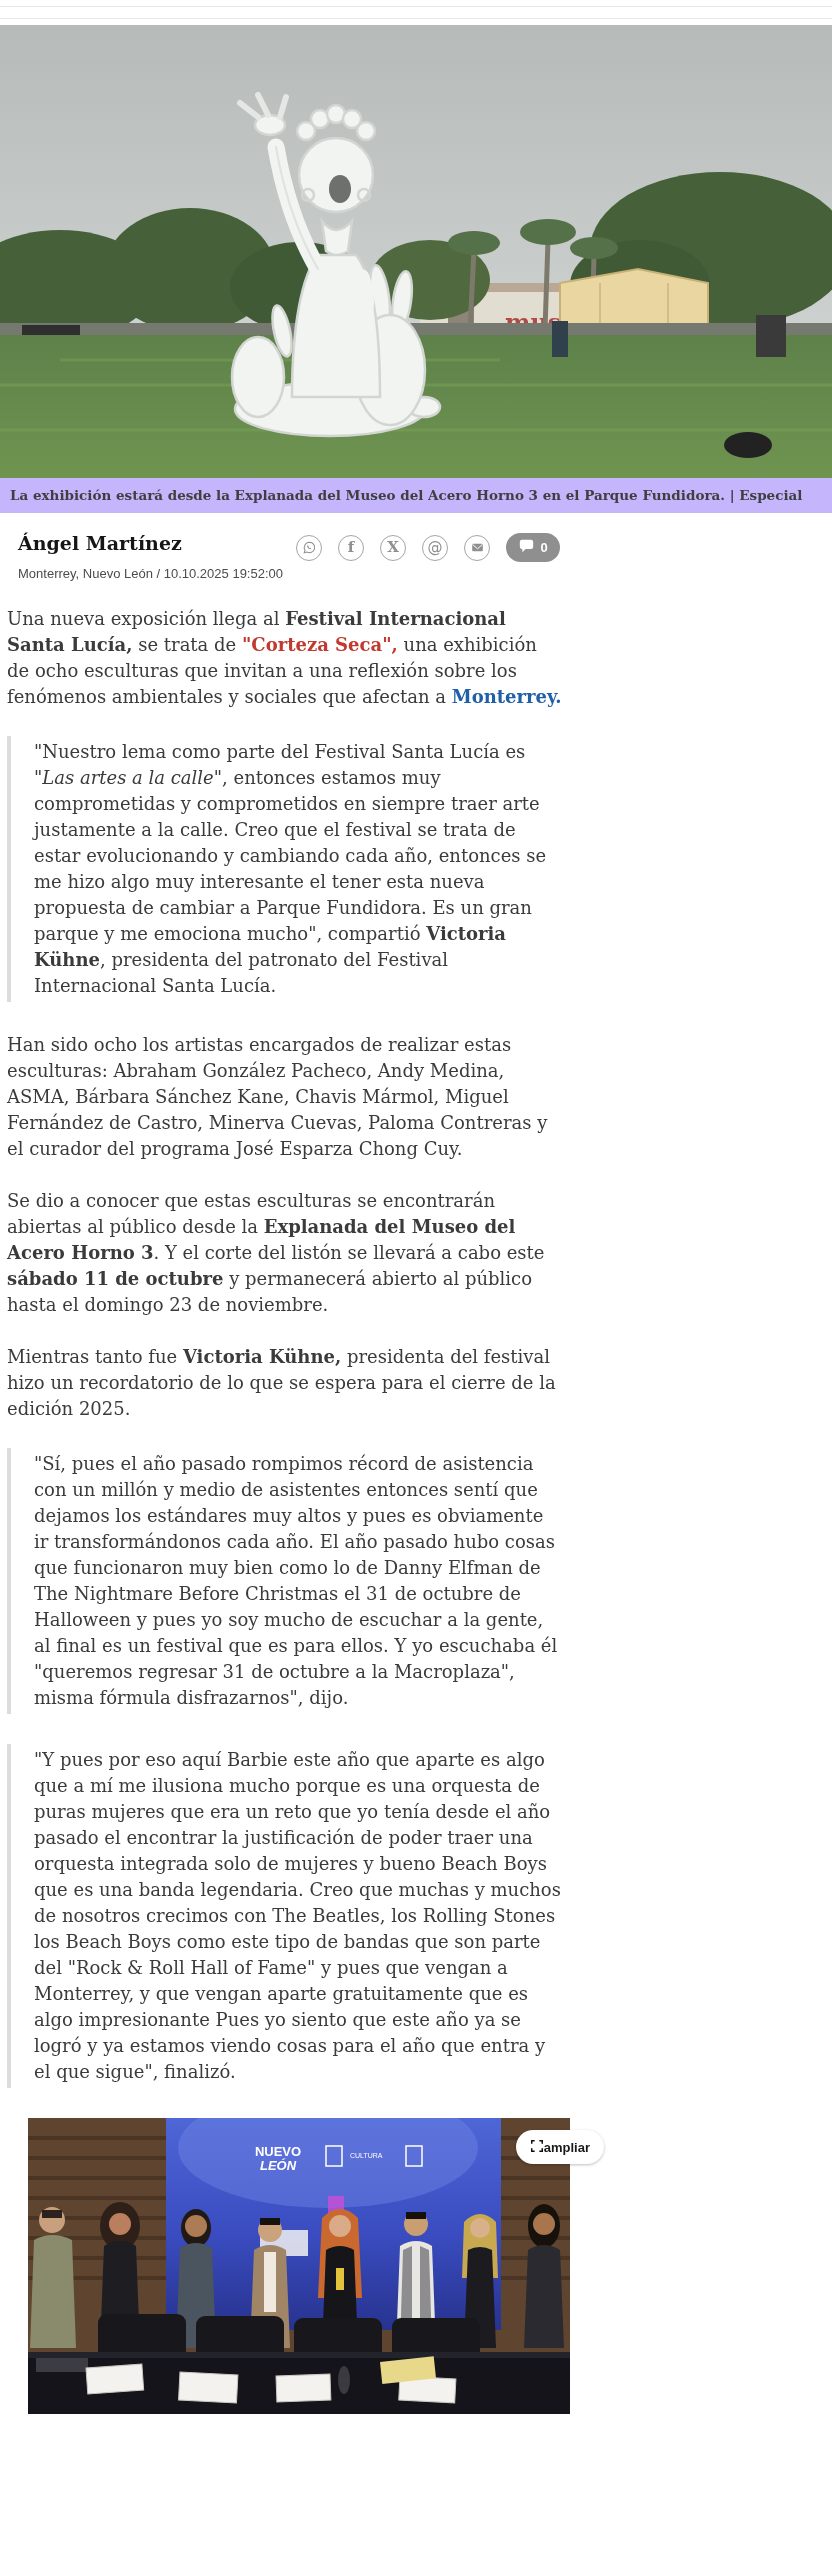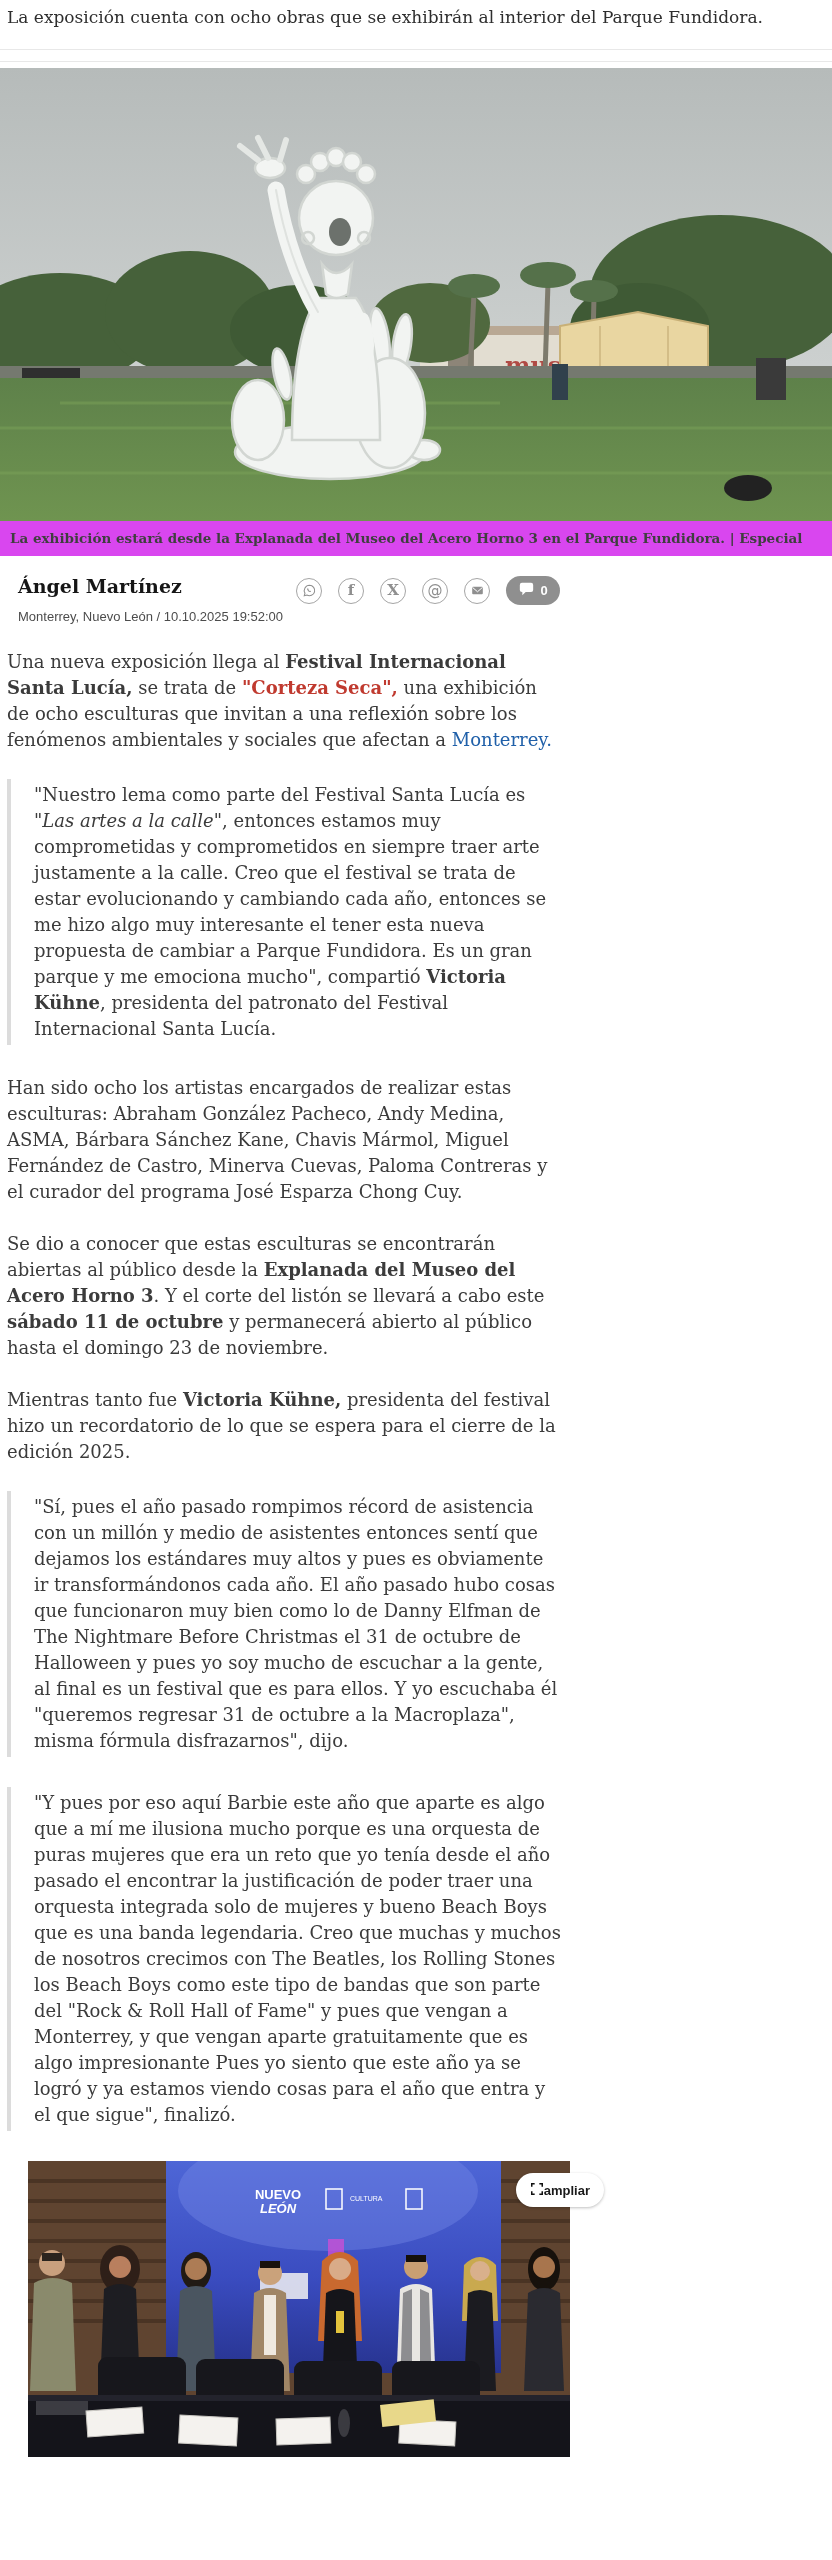--- a/index.html
+++ b/index.html
@@ -7,21 +7,21 @@
 
   
   .article-header{padding:6px 10px 0 7px;}
   h1.headline{font:700 30px/38px "DejaVu Serif",serif;color:#1b1b1b;margin:2px 0 26px 0;letter-spacing:-0.6px;}
   p.subtitle{font:400 17px/23px "DejaVu Serif",serif;color:#2e2e2e;margin:0 0 20px 0;}
   .rule-double{border-top:1px solid #e8e8e8;border-bottom:1px solid #e8e8e8;height:11px;margin:0 -10px 0 -7px;}
 
   
   figure.hero{margin:6px 0 0 0;}
   .hero-photo{width:832px;height:453px;display:block;overflow:hidden;background:#c3c7c6;}
-  figcaption.hero-cap{background:#d946ef;color:#3f3f3f;font:700 13.5px/17px "DejaVu Serif",serif;padding:9px 10px;}
+  figcaption.hero-cap{background:#c4b5fd;color:#3f3f3f;font:700 13.5px/17px "DejaVu Serif",serif;padding:9px 10px;}
 
   
   .byline-row{display:flex;align-items:flex-start;padding:19px 8px 24px 18px;}
   .author-block{width:278px;}
   .author-name{font:700 19px/23px "DejaVu Serif",serif;color:#161616;margin:0 0 11px 0;}
   .author-meta{font:400 13px/16px "Liberation Sans",sans-serif;color:#4c4c4c;margin:0;}
   .share-row{display:flex;align-items:center;gap:16px;padding-top:1px;}
   .icon-circle{width:26px;height:26px;border:1.5px solid #a5a5a5;border-radius:50%;display:flex;align-items:center;justify-content:center;color:#8f8f8f;background:#fff;cursor:pointer;flex:0 0 auto;}
   .icon-circle svg{display:block;}
   .icon-letter{font:700 15px/15px "DejaVu Serif",serif;color:#8f8f8f;}
@@ -29,33 +29,32 @@
   .comment-pill{height:29px;min-width:54px;background:#8f8f8f;border-radius:15px;display:flex;align-items:center;justify-content:center;gap:5px;padding:0 10px;cursor:pointer;border:none;}
   .comment-count{font:700 13px/13px "Liberation Sans",sans-serif;color:#ffffff;}
 
   
   .article-body{width:556px;padding-left:7px;font:400 18px/26px "DejaVu Serif",serif;color:#3b3b3b;}
   .article-body p{margin:0 0 26px 0;}
   .article-body blockquote{margin:26px 0 30px 0;padding:3px 0 3px 23px;border-left:4px solid #dcdcdc;}
   .seg-bold{font-weight:700;}
   .seg-italic{font-style:italic;}
   .seg-red{color:#c03a2f;font-weight:700;}
-  .seg-blue{color:#2060a9;font-weight:400;}
+  .seg-blue{color:#2060a9;font-weight:700;}
 
   
   figure.inline-figure{margin:0 0 0 21px;width:590px;position:relative;}
   .conf-photo{width:542px;height:296px;display:block;overflow:hidden;background:#5f4430;}
   .ampliar-btn{position:absolute;top:12px;right:14px;height:34px;background:#ffffff;border:none;border-radius:17px;display:flex;align-items:center;padding:0 14px;cursor:pointer;box-shadow:0 1px 3px rgba(0,0,0,.25);}
   .ampliar-label{font:700 13px/13px "Liberation Sans",sans-serif;color:#1a1a1a;}
 </style>
 </head>
 <body>
 
 <header class="article-header">
-  <p class="subtitle">La exposición cuenta con ocho obras que se exhibirán al interior del Parque Fundidora.</p>
   <div class="rule-double"></div>
 </header>
 
 <figure class="hero">
   <div class="hero-photo">
     
     <svg width="832" height="453" viewBox="0 0 832 453" xmlns="http://www.w3.org/2000/svg">
       <defs>
         <linearGradient id="sky" x1="0" y1="0" x2="0" y2="1">
           <stop offset="0" stop-color="#b6bbba"></stop>

